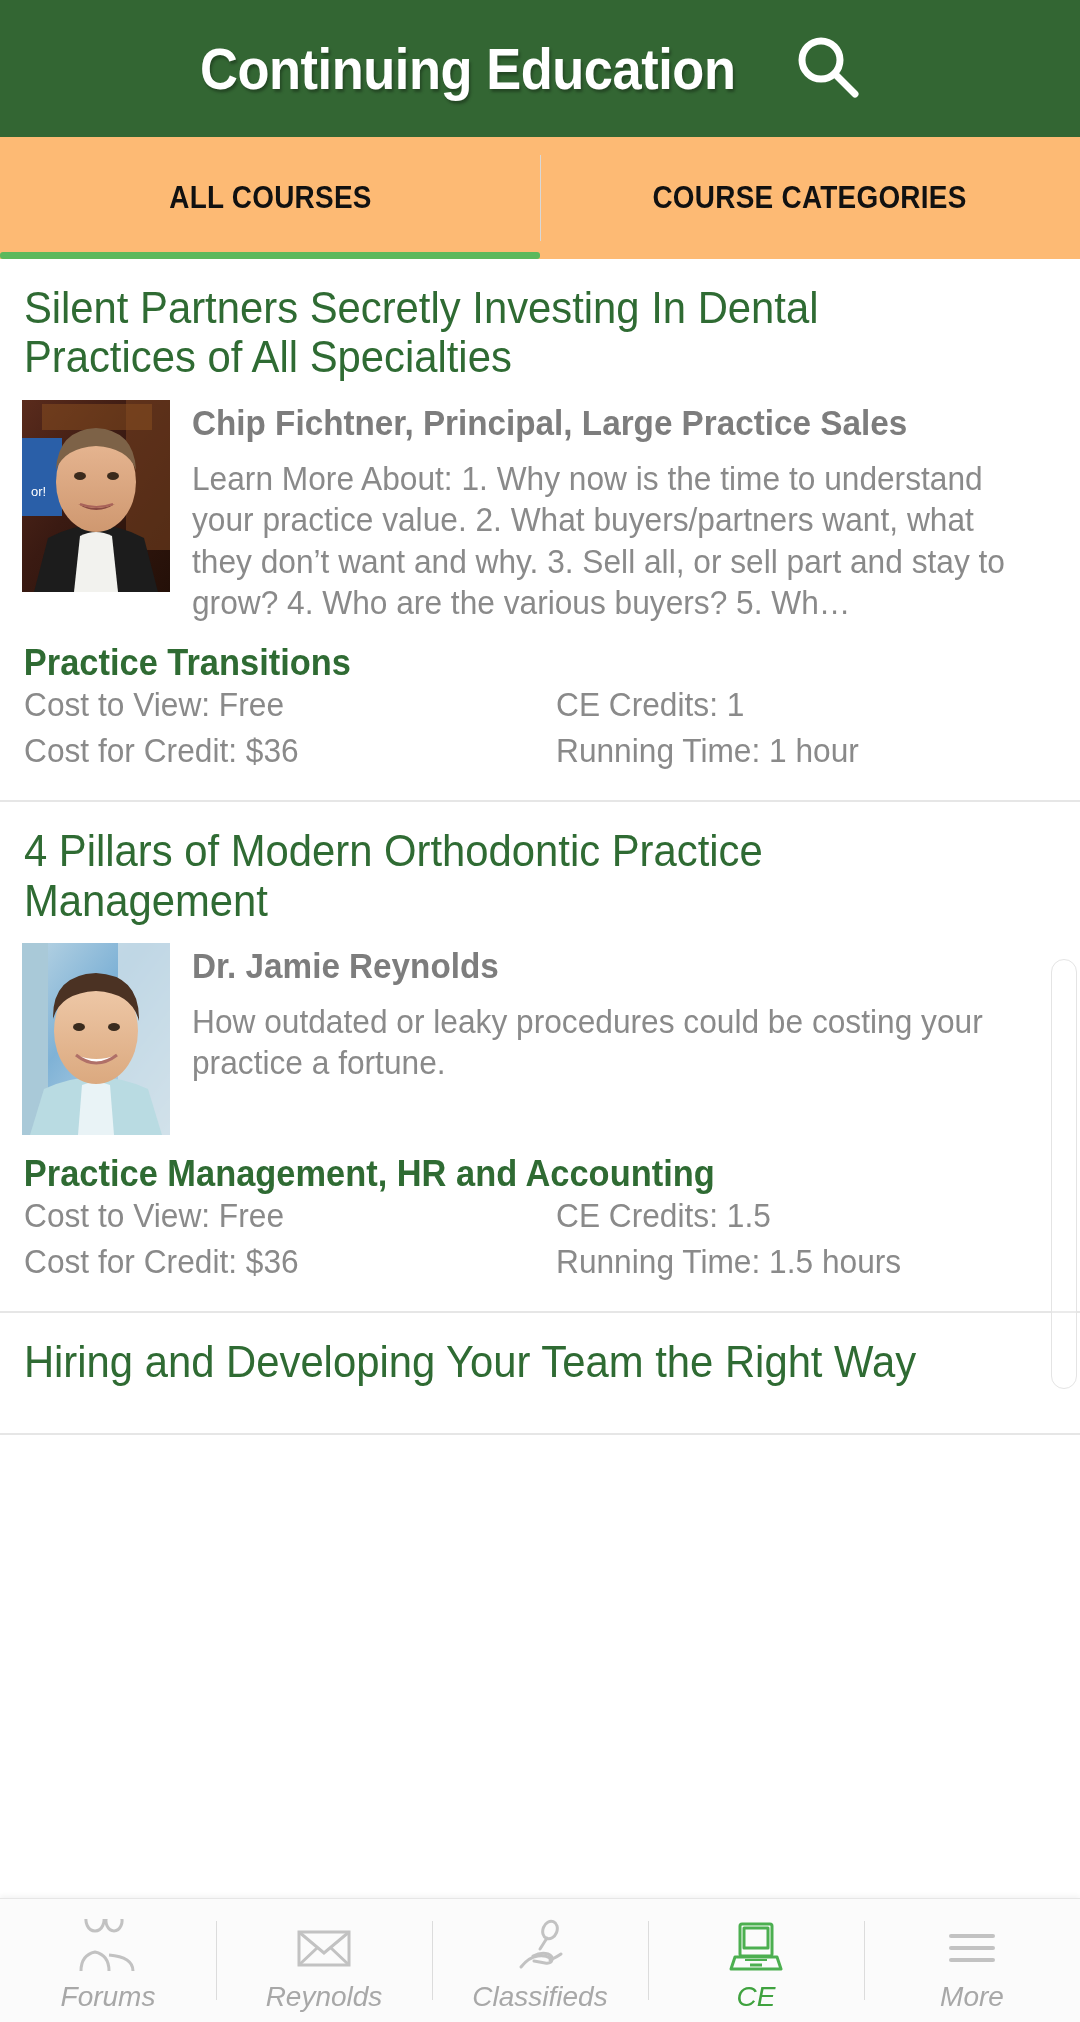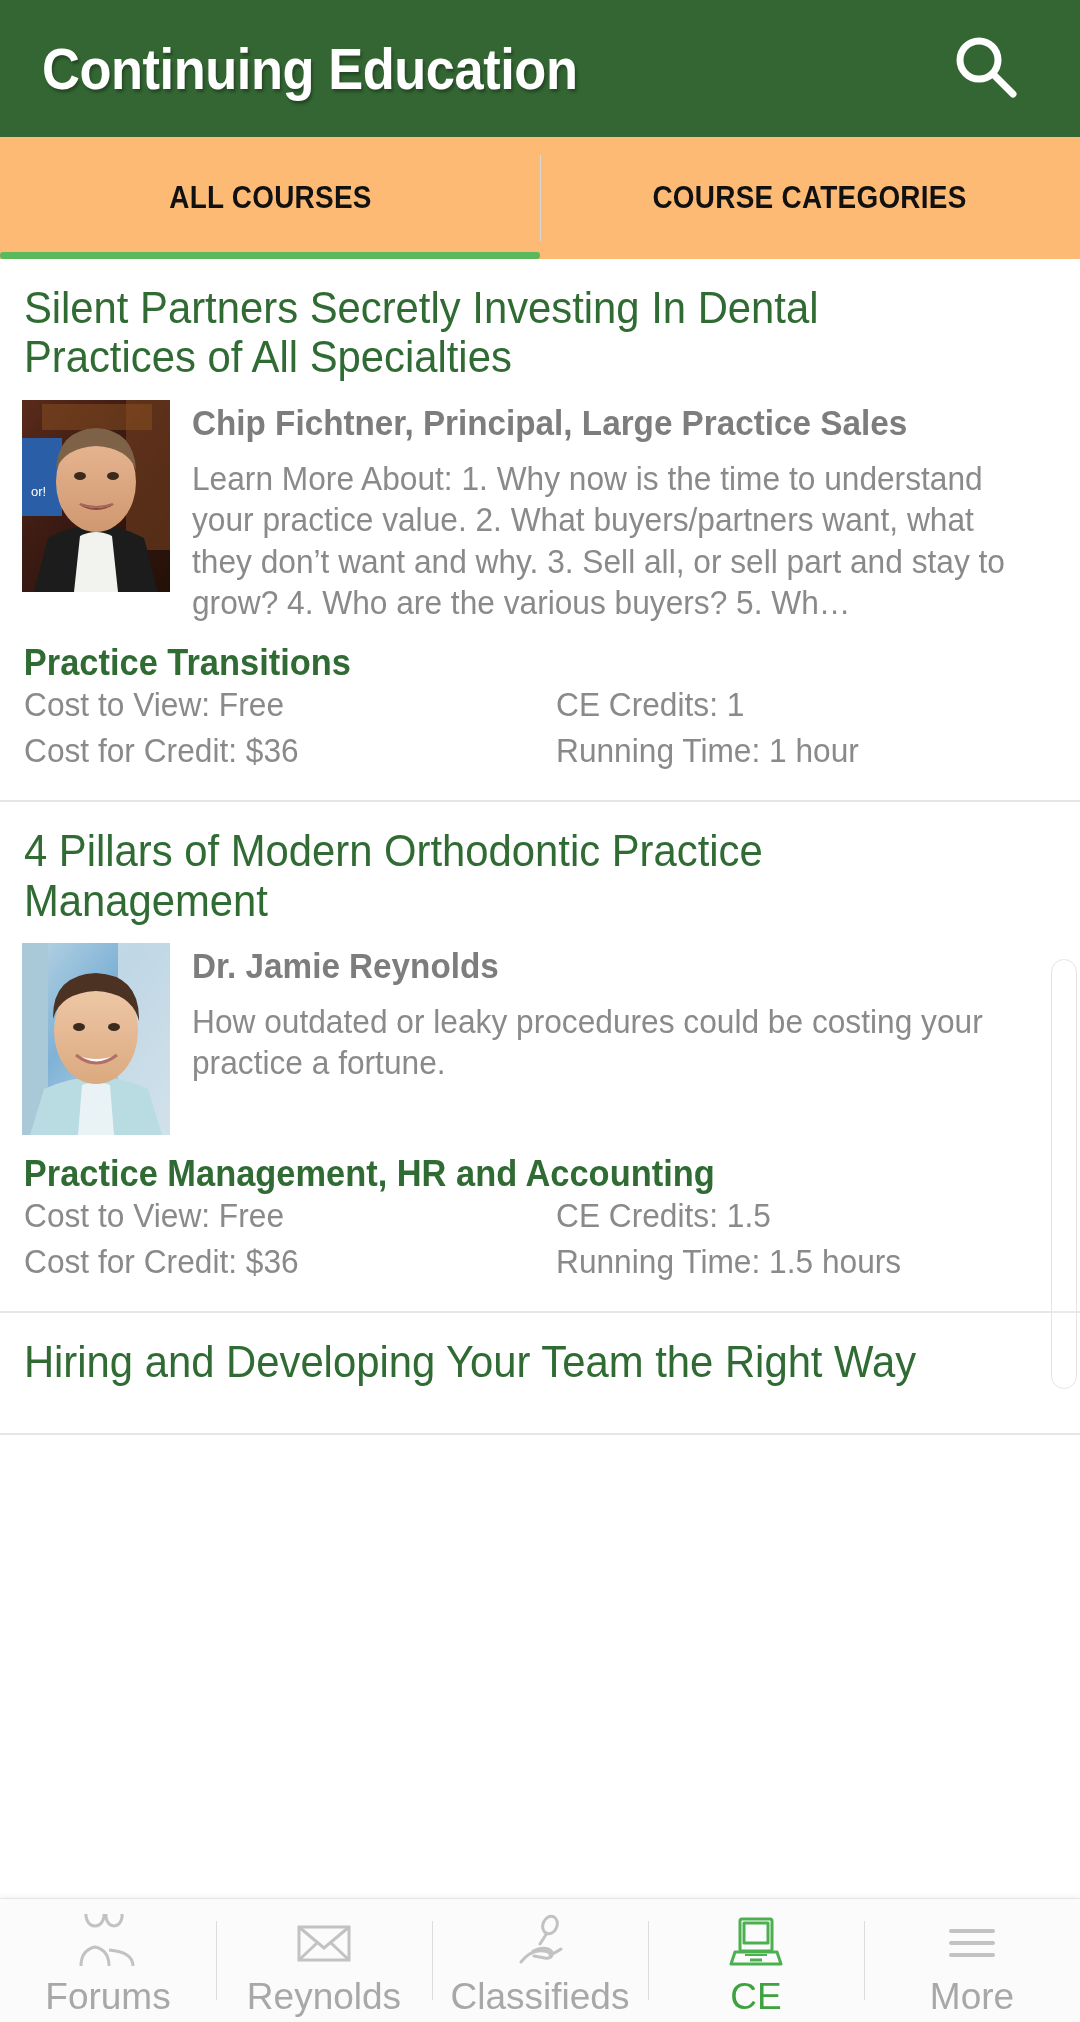--- a/index.html
+++ b/index.html
@@ -14,21 +14,21 @@
     overflow: hidden;
     position: relative;
   }
 
   
   .app-header {
     height: 137px;
     background: #336633;
     display: flex;
     align-items: center;
-    justify-content: space-between;
+    justify-content: center;
     padding: 0 40px 0 42px;
     box-sizing: border-box;
     position: relative;
   }
   .app-title {
     color: #ffffff;
     font-size: 57px;
     font-weight: bold;
     letter-spacing: -0.5px;
     transform: scaleX(0.92);
@@ -219,23 +219,24 @@
   }
   .nav-icon {
     width: 70px;
     height: 62px;
     display: flex;
     align-items: center;
     justify-content: center;
   }
   .nav-icon svg { display: block; }
   .nav-label {
-    font-size: 37px;
+    font-size: 28px;
     color: #a8a8a8;
     line-height: 1;
+    font-style: italic;
   }
   .nav-item.active .nav-label { color: #3fa23f; }
 </style>
 </head>
 <body>
 
 <div class="app-header">
   <div class="app-title">Continuing Education</div>
   <div class="search-btn">
     <span>

